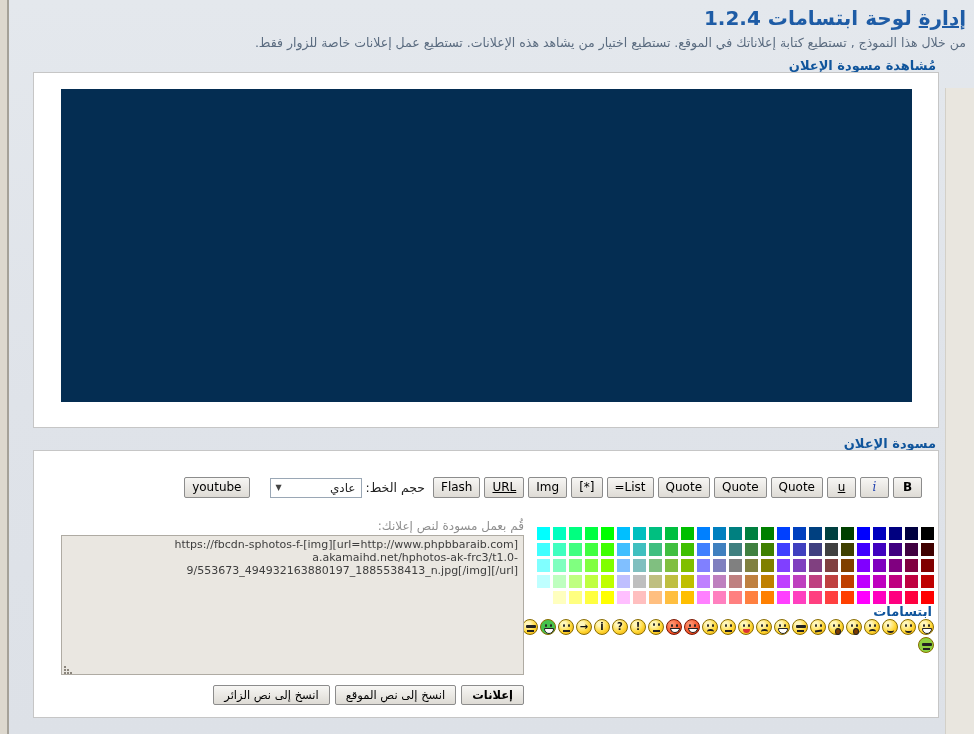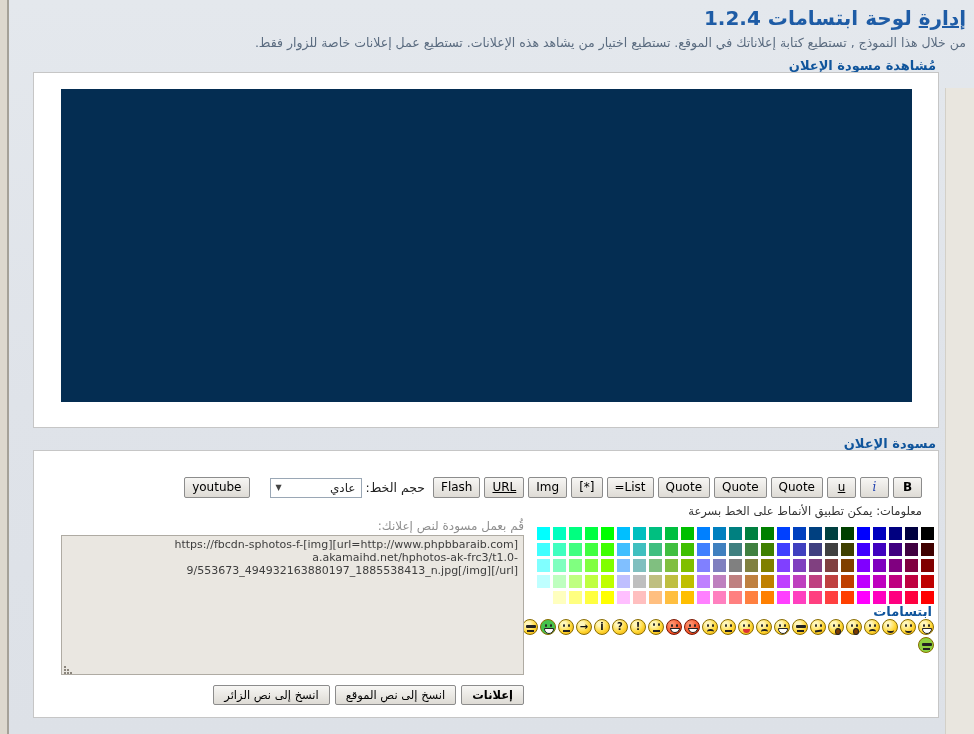--- a/index.html
+++ b/index.html
@@ -143,21 +143,20 @@
         <span class="tbtn">Flash</span>
       </span>
     <span class="fs-label">حجم الخط:</span>
     <span class="select">
       <span>عادي</span>
       <span class="arrow">▼</span>
     </span>
     <span class="tbtn ybtn">youtube</span>
   </div>
 
-  <div class="info-text">معلومات: يمكن تطبيق الأنماط على الخط بسرعة</div>
 
   <div class="palette">
       <span class="pcell" style="background: rgb(0, 0, 0);"></span>
       <span class="pcell" style="background: rgb(0, 0, 64);"></span>
       <span class="pcell" style="background: rgb(0, 0, 128);"></span>
       <span class="pcell" style="background: rgb(0, 0, 191);"></span>
       <span class="pcell" style="background: rgb(0, 0, 255);"></span>
       <span class="pcell" style="background: rgb(0, 64, 0);"></span>
       <span class="pcell" style="background: rgb(0, 64, 64);"></span>
       <span class="pcell" style="background: rgb(0, 64, 128);"></span>

